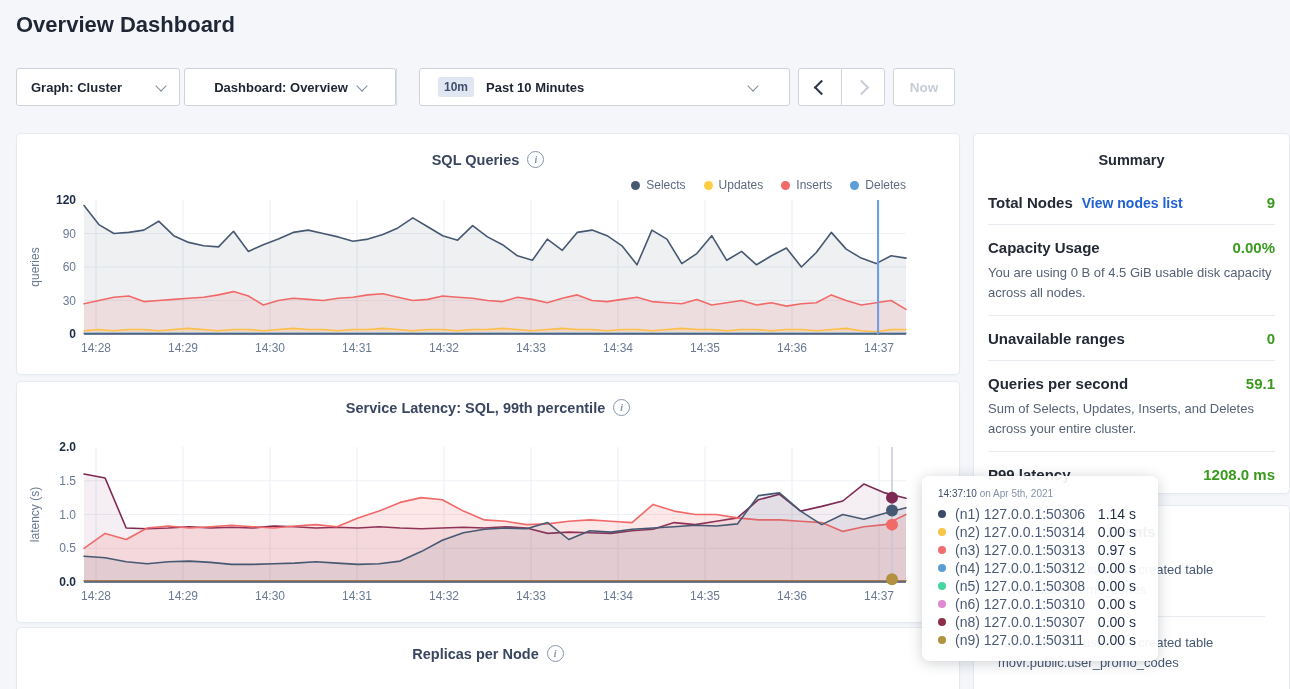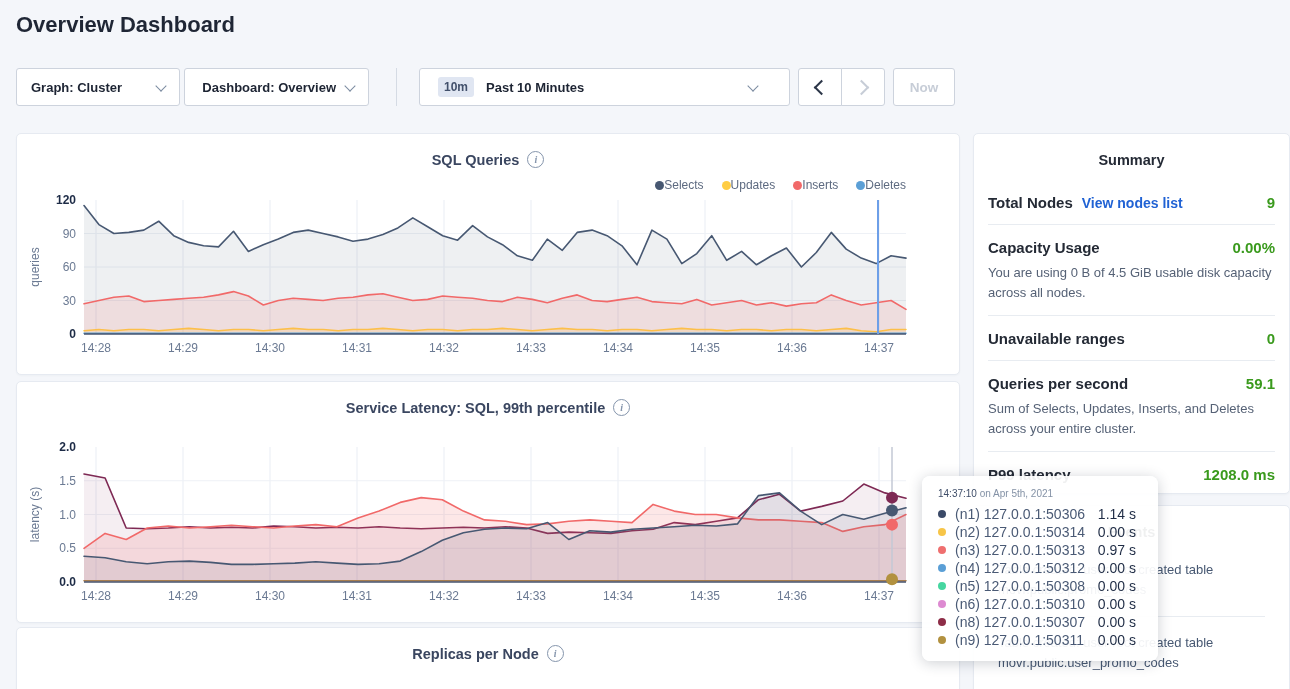--- a/index.html
+++ b/index.html
@@ -20,21 +20,21 @@
   .bigchev.right{transform:rotate(-45deg);margin-right:3px;border-color:#c7cdd7;}
   .disabled{color:#c7cdd7;cursor:default;}
   
   .chart-title{display:flex;justify-content:center;align-items:center;gap:8px;padding-top:17px;
                font-size:14.5px;font-weight:bold;color:#3a4660;}
   .info{display:inline-flex;align-items:center;justify-content:center;width:15px;height:15px;border:1px solid #8595ac;
         border-radius:50%;color:#8595ac;font-size:10px;font-style:italic;font-weight:bold;font-family:"Liberation Serif",serif;cursor:pointer;}
   svg.chart{position:absolute;left:0;top:0;}
   svg.chart text{font-family:"Liberation Sans",sans-serif;}
   .legend{position:absolute;top:44px;right:53px;display:flex;gap:18px;font-size:12px;color:#5d6a80;}
-  .legend .li{display:flex;align-items:center;cursor:pointer;}
+  .legend .li{display:flex;align-items:center;gap:6px;cursor:pointer;}
   .dot{width:9px;height:9px;border-radius:50%;display:inline-block;}
   
   .panel-title{text-align:center;font-size:14.5px;font-weight:bold;color:#242a35;padding-top:18px;}
   .srow{margin:0 14px;padding:14px 0 13px 0;}
   .srow + .srow{border-top:1px solid #e8ecf1;}
   .srow-top{display:flex;align-items:baseline;}
   .slabel{font-size:15px;font-weight:bold;color:#242a35;}
   .slink{font-size:14px;font-weight:bold;color:#2062d4;margin-left:9px;text-decoration:none;cursor:pointer;}
   .sval{margin-left:auto;font-size:15px;font-weight:bold;color:#3a9a1d;}
   .sdesc{margin:7px 0 0 0;font-size:13px;line-height:1.5;color:#566276;}
@@ -54,21 +54,21 @@
 </style>
 </head>
 <body>
 
 <h1>Overview Dashboard</h1>
 
 <button class="btn" style="left:16px;width:164px;padding:0 14px;justify-content:space-between;">
   <span>Graph: Cluster</span>
   <span class="chev"></span>
 </button>
-<button class="btn" style="left:184px;width:185px;padding:0 14px;justify-content:flex-end;">
+<button class="btn" style="left:184px;width:212px;padding:0 14px;justify-content:center;">
   <span>Dashboard: Overview</span>
   <span class="chev"></span>
 </button>
 <div class="vdivider"></div>
 <button class="btn" style="left:419px;width:371px;padding-right:32px;justify-content:flex-start;">
   <span class="badge">10m</span>
   <span>Past 10 Minutes</span>
   <span class="chev" style="margin-left:auto;"></span>
 </button>
 <button class="btn arrowbtn" style="left:798px;width:44px;border-radius:3px 0 0 3px;">

